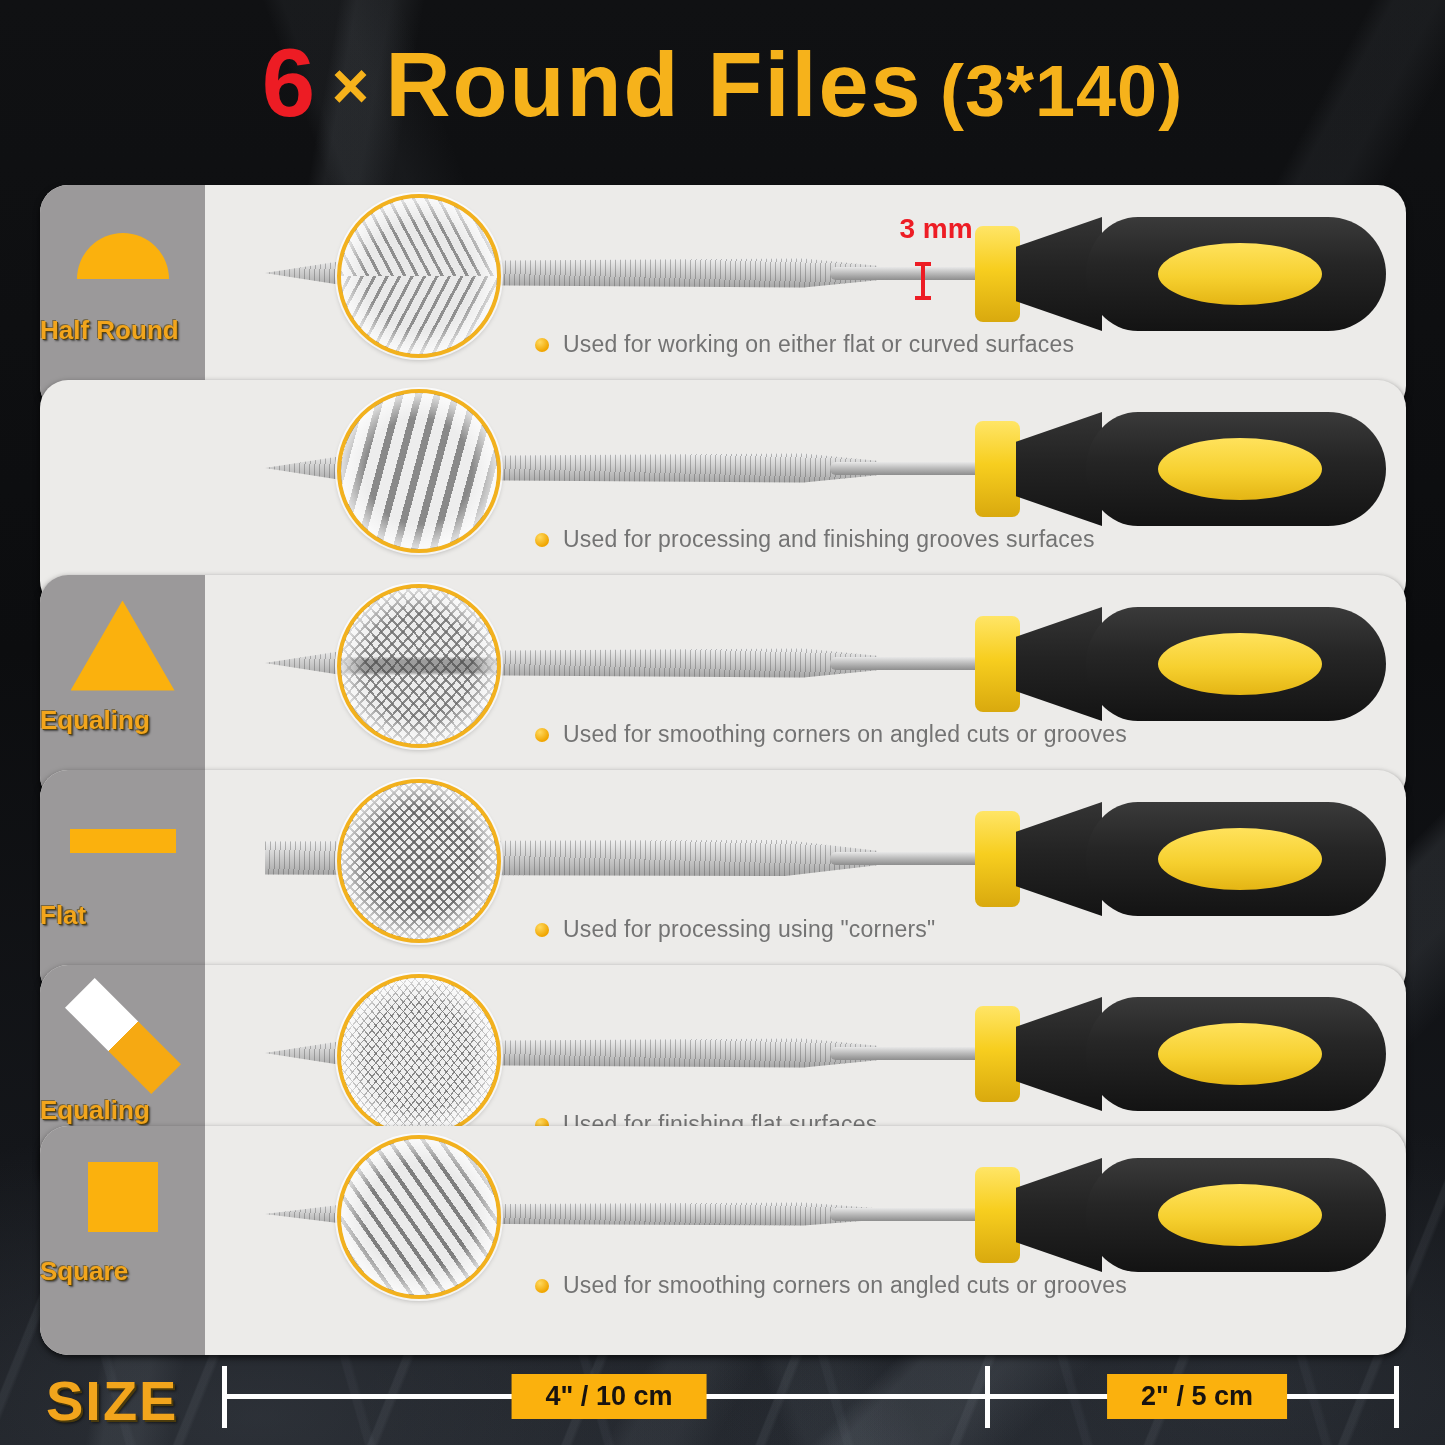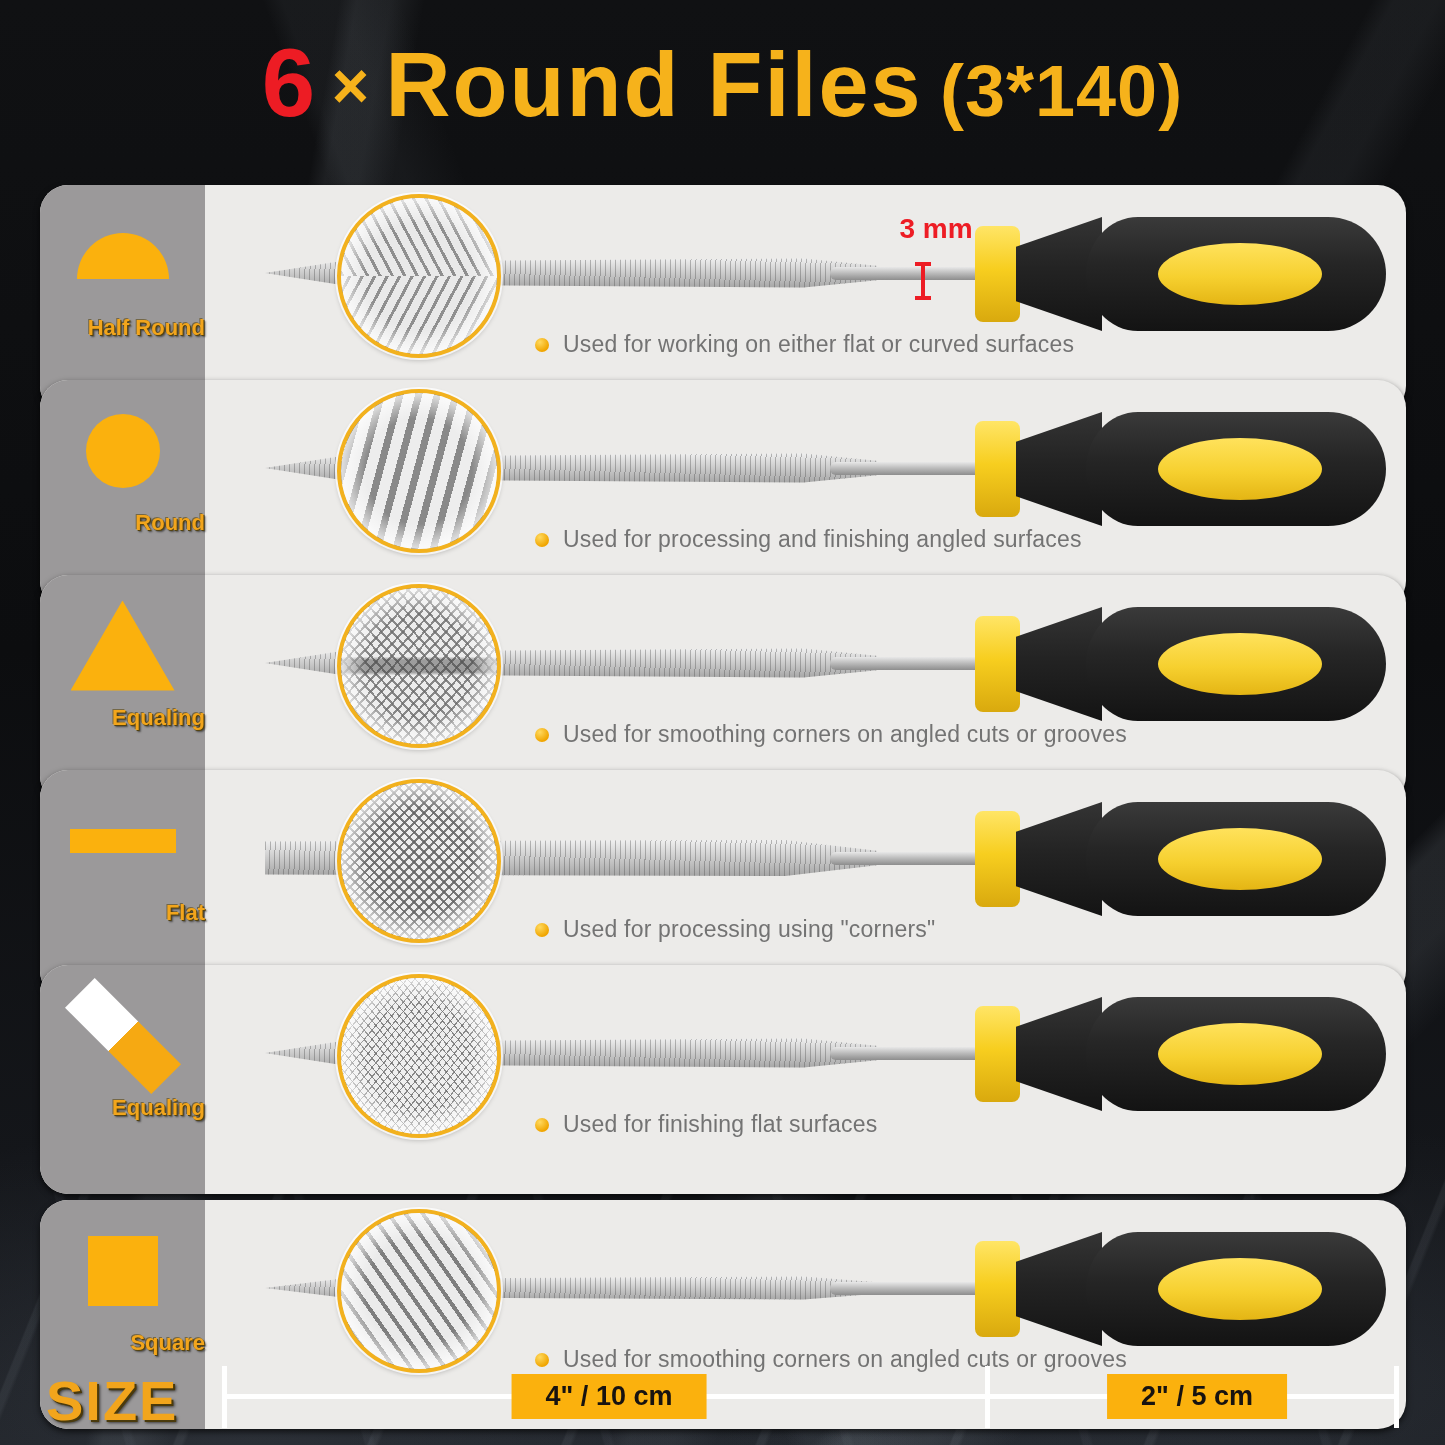--- a/index.html
+++ b/index.html
@@ -45,22 +45,22 @@
     background:#ECEBE9;border-radius:28px;overflow:hidden;
     box-shadow:0 3px 6px rgba(0,0,0,.65);
   }
   .sidebar{
     position:absolute;left:0;top:0;width:165px;height:100%;
     background:#9B999A;
   }
   .icon-box{position:absolute;left:0;top:18px;width:165px;height:105px;
     display:flex;align-items:center;justify-content:center;}
   .row-label{
-    position:absolute;left:0;top:130px;width:165px;text-align:right;
-    color:#F2A51C;font-size:22px;font-weight:bold;
+    position:absolute;left:0;top:130px;width:165px;text-align:left;
+    color:#F2A51C;font-size:26px;font-weight:bold;
     text-shadow:1px 1px 0 #55430f, 2px 2px 2px rgba(0,0,0,.55), -1px -1px 0 rgba(90,70,15,.6);
   }
 
   
   .shape{background:#FBB10D;}
   .shape.half-round{width:92px;height:46px;border-radius:92px 92px 0 0;}
   .shape.round{width:74px;height:74px;border-radius:50%;}
   .shape.triangle{width:104px;height:90px;clip-path:polygon(50% 0,0 100%,100% 100%);}
   .shape.flat{width:106px;height:24px;}
   .shape.equaling{width:122px;height:42px;transform:rotate(45deg);
@@ -207,29 +207,23 @@
 </div>
 
 <div class="row" style="top:380px">
   <div class="blade"></div>
   <div class="shaft"></div>
   <div class="collar"></div>
   <div class="neck"></div>
   <div class="handle-body"></div>
   <div class="grip-oval"></div>
   <div class="magnifier tex-coil"></div>
-  <div class="sidebar">
-    <div class="icon-box">
-        <div class="shape round"></div>
-      </div>
-    <div class="row-label">Round</div>
-  </div>
-  <div class="desc-line">
-    <span class="bullet"></span>
-    <span class="desc">Used for processing and finishing angled surfaces</span>
+  <div class="desc-line">
+    <span class="bullet"></span>
+    <span class="desc">Used for processing and finishing grooves surfaces</span>
   </div>
 </div>
 
 <div class="row" style="top:575px">
   <div class="blade"></div>
   <div class="shaft"></div>
   <div class="collar"></div>
   <div class="neck"></div>
   <div class="handle-body"></div>
   <div class="grip-oval"></div>
@@ -279,21 +273,21 @@
         <div class="shape equaling"></div>
       </div>
     <div class="row-label">Equaling</div>
   </div>
   <div class="desc-line">
     <span class="bullet"></span>
     <span class="desc">Used for finishing flat surfaces</span>
   </div>
 </div>
 
-<div class="row" style="top:1200px">
+<div class="row" style="top:1126px">
   <div class="blade" style="height:24px;top:76px"></div>
   <div class="shaft"></div>
   <div class="collar"></div>
   <div class="neck"></div>
   <div class="handle-body"></div>
   <div class="grip-oval"></div>
   <div class="magnifier tex-diamond"></div>
   <div class="sidebar">
     <div class="icon-box">
         <div class="shape square"></div>

